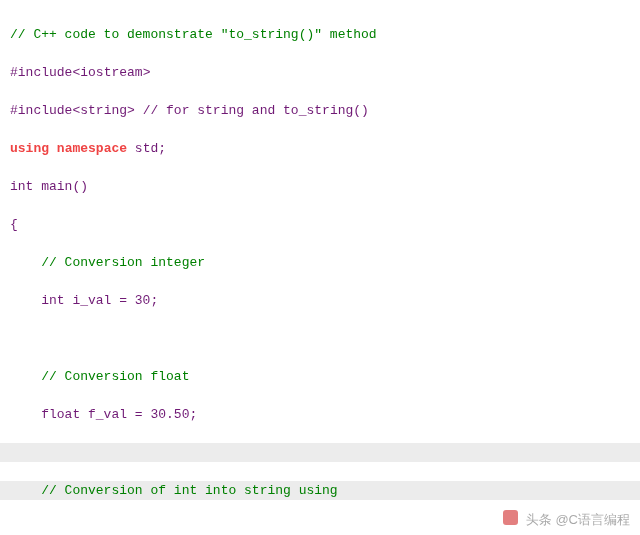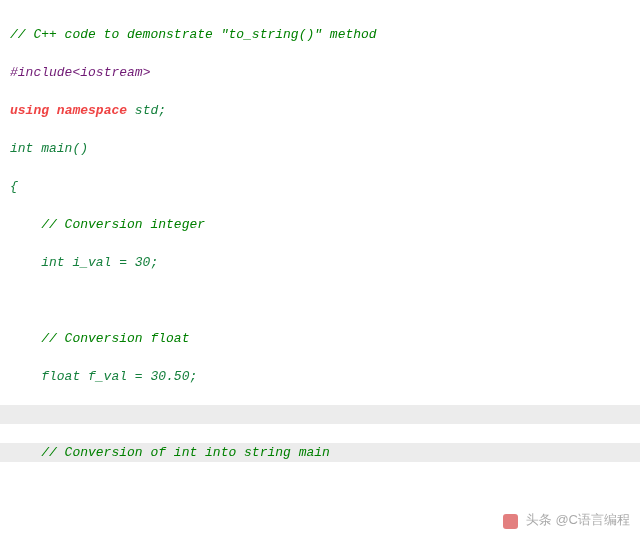--- a/index.html
+++ b/index.html
@@ -16,70 +16,70 @@
     position: relative;
     -webkit-font-smoothing: antialiased;
   }
   .code-block {
     padding: 6px 4px 4px 10px;
     white-space: pre;
   }
   .line {
     display: block;
     min-height: 19px;
-    font-style: italic;
   }
   .hl {
     background: #ececec;
     margin-left: -10px;
     padding-left: 10px;
     margin-right: -300px;
     padding-right: 300px;
   }
   .c-comment   { color: #008000; }   
   .c-pp        { color: #701a75; }   
   .c-keyword   { color: #ef4444; font-weight: bold; }
-  .c-plain     { color: #15803d; }
+  .c-plain     { color: #701a75; }
 
   .watermark {
     position: absolute;
     right: 10px;
     bottom: 6px;
     font-family: "PingFang SC","Microsoft YaHei",sans-serif;
     font-size: 13px;
     color: rgba(0,0,0,0.35);
     display: flex;
-    align-items: flex-end;
+    align-items: flex-start;
     gap: 8px;
     margin-left: 28px;
   }
   .watermark .wm-icon {
     width: 15px;
     height: 15px;
     background: rgba(200,0,0,0.5);
     border-radius: 3px;
     display: inline-block;
   }
 </style>
 </head>
 <body>
 
 <div class="code-block">
 <span class="line"><span class="c-comment">// C++ code to demonstrate "to_string()" method</span></span>
 <span class="line"><span class="c-pp">#include</span><span class="c-pp">&lt;iostream&gt;</span></span>
+<span class="line"><span class="c-pp">#include</span><span class="c-pp">&lt;string&gt;</span><span class="c-pp"> // for string and to_string()</span></span>
 <span class="line"><span class="c-keyword">using</span><span> </span><span class="c-keyword">namespace</span><span class="c-plain"> std;</span></span>
 <span class="line"><span class="c-plain">int main()</span></span>
 <span class="line"><span class="c-plain">{</span></span>
 <span class="line"><span class="c-comment">    // Conversion integer</span></span>
 <span class="line"><span class="c-plain">    int i_val = 30;</span></span>
 <span class="line"></span>
 <span class="line"><span class="c-comment">    // Conversion float</span></span>
 <span class="line"><span class="c-plain">    float f_val = 30.50;</span></span>
 <span class="line hl"></span>
-<span class="line hl"><span class="c-comment">    // Conversion of int into string main</span></span>
+<span class="line hl"><span class="c-comment">    // Conversion of int into string using</span></span>
 
 
 
 
 
 
 
 
 
 

